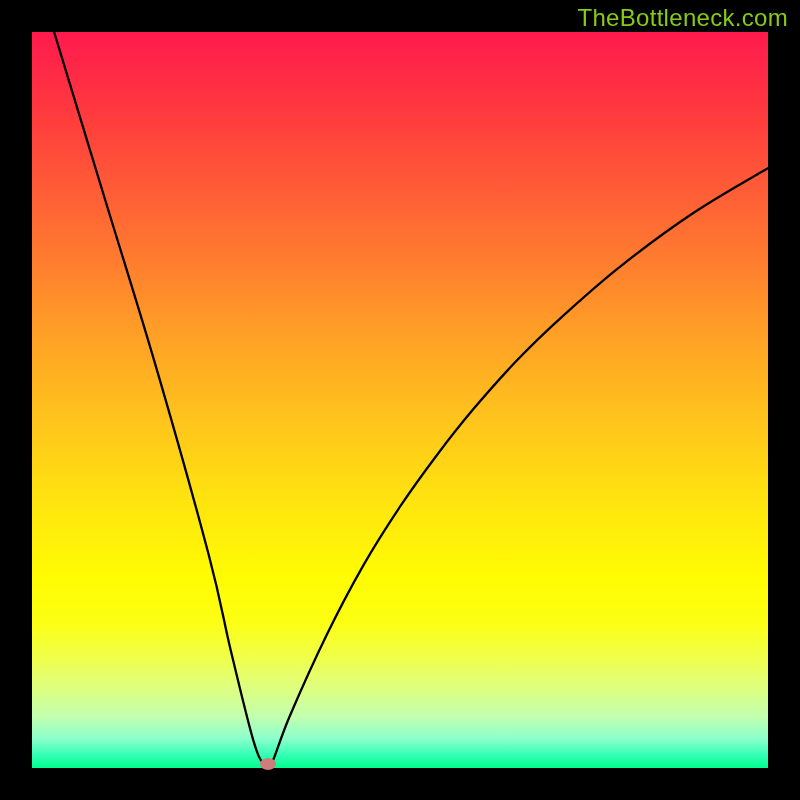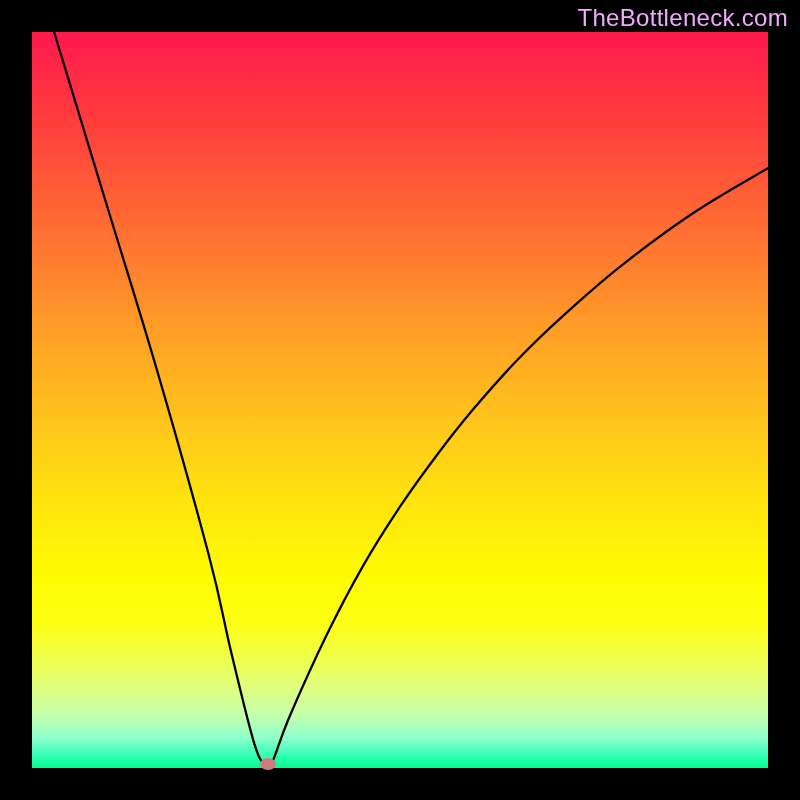--- a/index.html
+++ b/index.html
@@ -7,21 +7,21 @@
     width: 800px;
     height: 800px;
     background: #000;
     position: relative;
     font-family: Arial, Helvetica, sans-serif;
   }
   .watermark {
     position: absolute;
     top: 4px;
     right: 12px;
-    color: #f0abfc;
+    color: #84cc16;
     font-size: 24px;
     font-weight: 400;
     z-index: 30;
     letter-spacing: 0.3px;
   }
   .plot-area {
     position: absolute;
     left: 32px;
     top: 32px;
     width: 736px;

